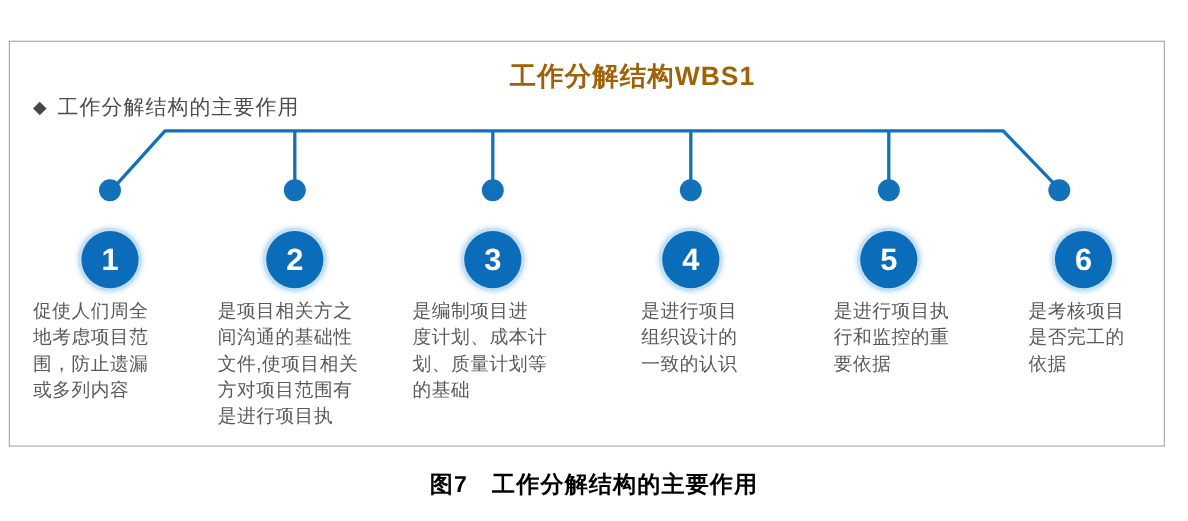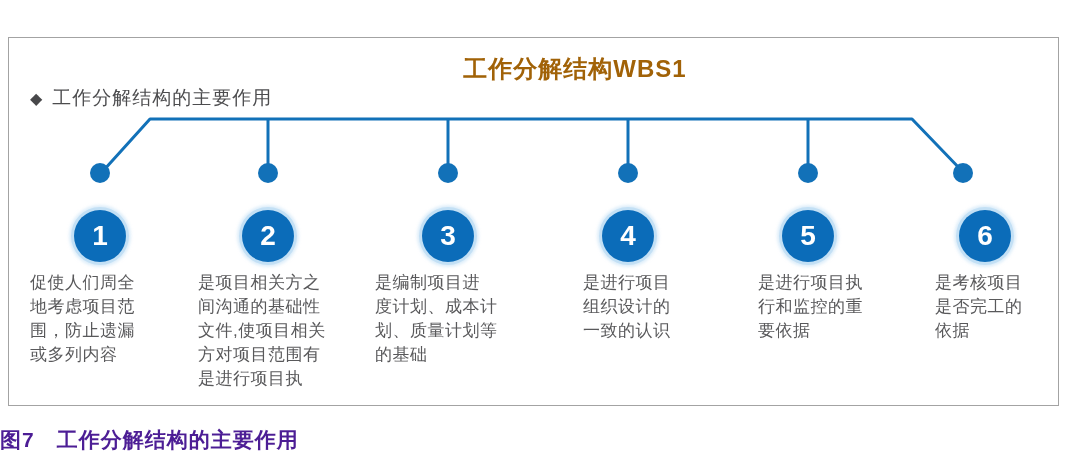--- a/index.html
+++ b/index.html
@@ -28,22 +28,22 @@
     display:flex;align-items:center;justify-content:center;
     box-shadow:0 0 0 3px #c3e0f5, 0 0 3px 5px rgba(195,224,245,.55);
     top:210px;line-height:1;
   }
   .step-text{
     position:absolute;top:271px;width:150px;
     font-size:17px;line-height:24px;color:#59595b;
     white-space:pre-line;letter-spacing:0.5px;
   }
   .caption{
-    position:absolute;left:0;right:0;top:426px;
-    font-size:21px;font-weight:bold;color:#4c1d95;letter-spacing:1px;
+    position:absolute;left:0;right:0;top:426px;text-align:center;
+    font-size:21px;font-weight:bold;color:#000000;letter-spacing:1px;
   }
 </style>
 </head>
 <body>
 
 <div class="frame"></div>
 
 <div class="fig-title">工作分解结构WBS1</div>
 
 <div class="subtitle">

